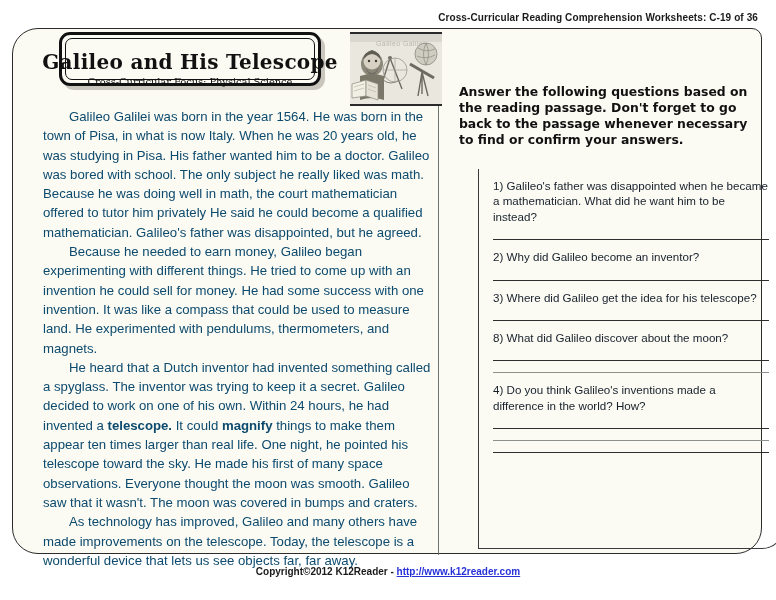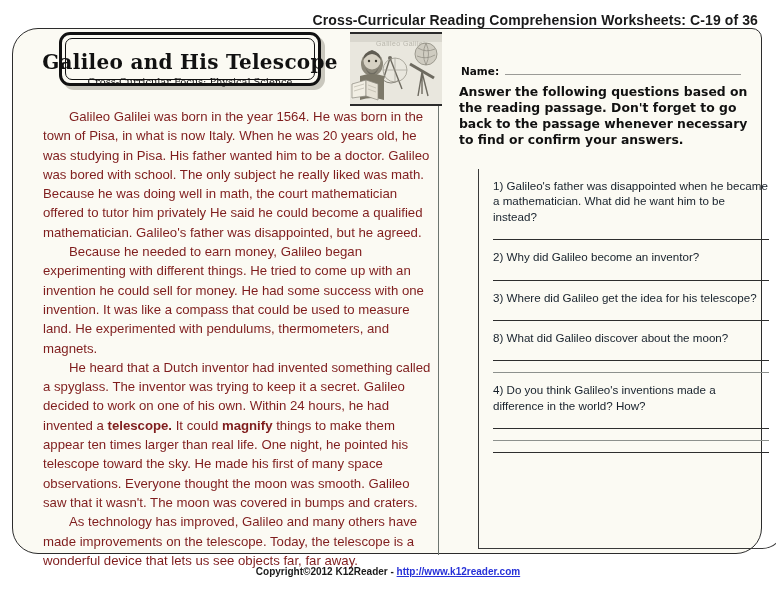--- a/index.html
+++ b/index.html
@@ -14,21 +14,21 @@
     color: #1a1a1a;
     overflow: hidden;
     position: relative;
   }
 
   
   .header-line {
     position: absolute;
     top: 12px;
     right: 18px;
-    font-size: 14px;
+    font-size: 10px;
     font-weight: bold;
     letter-spacing: .1px;
     color: #1a1a1a;
     white-space: nowrap;
   }
 
   
   .sheet {
     position: absolute;
     left: 12px;
@@ -123,21 +123,21 @@
   .illus svg { display: block; }
 
   
   .passage {
     position: absolute;
     left: 17px;
     top: 78px;
     width: 388px;
     font-size: 13.2px;
     line-height: 19.3px;
-    color: #7f1d1d;
+    color: #0c4a6e;
     text-align: left;
   }
   .passage p {
     margin: 0;
     text-indent: 26px;
   }
   .passage b { font-weight: bold; }
 
   
   .right-col {
@@ -283,24 +283,20 @@
     <div class="passage">
         <p><span>Galileo Galilei was born in the year 1564. He was born in the town of Pisa, in what is now Italy. When he was 20 years old, he was studying in Pisa. His father wanted him to be a doctor. Galileo was bored with school. The only subject he really liked was math. Because he was doing well in math, the court mathematician offered to tutor him privately He said he could become a qualified mathematician. Galileo's father was disappointed, but he agreed.</span></p>
         <p><span>Because he needed to earn money, Galileo began experimenting with different things. He tried to come up with an invention he could sell for money. He had some success with one invention. It was like a compass that could be used to measure land. He experimented with pendulums, thermometers, and magnets.</span></p>
         <p><span>He heard that a Dutch inventor had invented something called a spyglass. The inventor was trying to keep it a secret. Galileo decided to work on one of his own. Within 24 hours, he had invented a </span><b>telescope.</b><span> It could </span><b>magnify</b><span> things to make them appear ten times larger than real life. One night, he pointed his telescope toward the sky. He made his first of many space observations. Everyone thought the moon was smooth. Galileo saw that it wasn't. The moon was covered in bumps and craters.</span></p>
         <p><span>As technology has improved, Galileo and many others have made improvements on the telescope. Today, the telescope is a wonderful device that lets us see objects far, far away.</span></p>
       </div>
   </div>
 
   <div class="right-col">
 
-    <div class="name-row">
-      <span class="name-label">Name:</span>
-      <span class="name-blank"></span>
-    </div>
 
     <div class="instructions">Answer the following questions based on the reading passage. Don't forget to go back to the passage whenever necessary to find or confirm your answers.</div>
 
     <div class="qbox">
         <div class="q-item">
           <div class="q-text">1) Galileo's father was disappointed when he became a mathematician. What did he want him to be instead?</div>
           <div class="ans-line"></div>
         </div>
         <div class="q-item">
           <div class="q-text">2) Why did Galileo become an inventor?</div>

